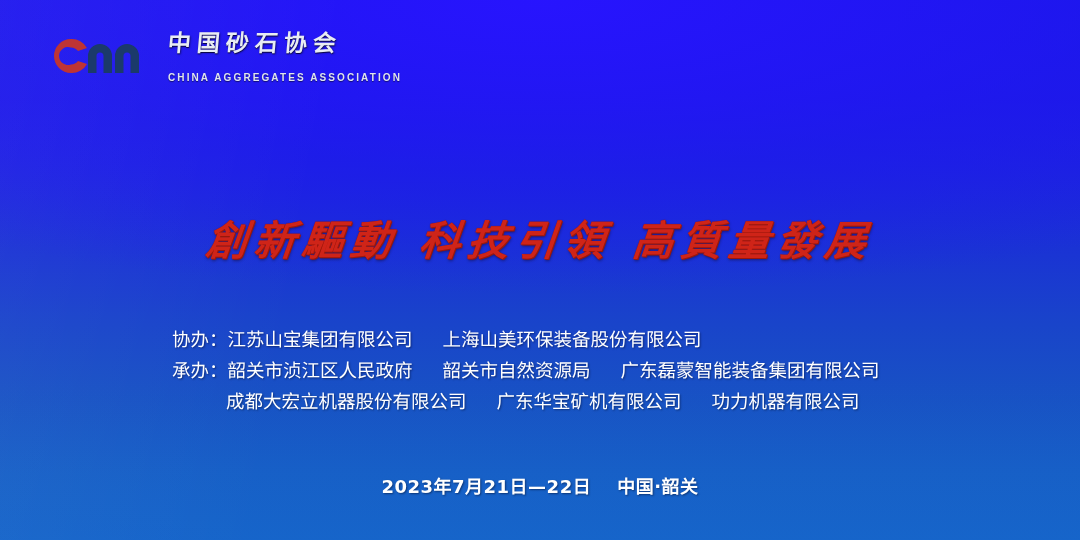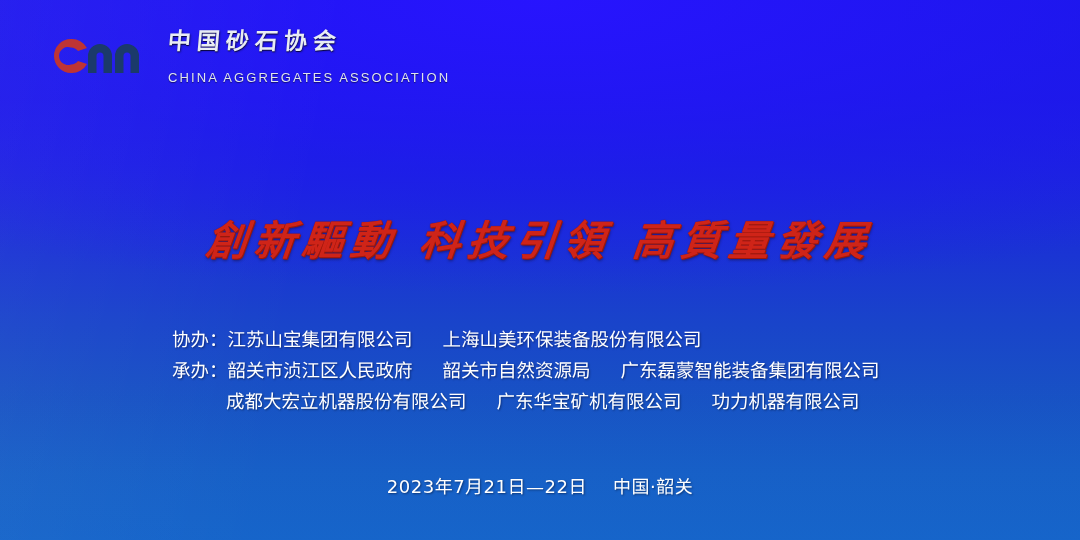--- a/index.html
+++ b/index.html
@@ -72,22 +72,22 @@
     font-weight: 700;
     letter-spacing: 6px;
     line-height: 1.05;
     color: #e8ecf4;
     text-shadow: 0 1px 0 rgba(0,0,0,0.55), 1px 1px 2px rgba(0,0,0,0.45);
     white-space: nowrap;
     transform: skewX(-5deg);
   }
   .logo-en {
     font-family: "Liberation Sans", sans-serif;
-    font-size: 13px;
-    font-weight: 400;
+    font-size: 10px;
+    font-weight: 700;
     letter-spacing: 2.1px;
     color: #dfe4ee;
     white-space: nowrap;
     margin-top: 17px;
     text-shadow: 0 1px 1px rgba(0,0,0,0.5);
   }
 
   
   #main-title {
     position: absolute;
@@ -152,21 +152,21 @@
 
   
   #footer-line {
     position: absolute;
     top: 472px;
     left: 0;
     width: 100%;
     text-align: center;
     font-family: "DejaVu Sans", "Liberation Sans", sans-serif;
     font-size: 18px;
-    font-weight: 400;
+    font-weight: 700;
     color: #ffffff;
     letter-spacing: 0.5px;
     white-space: nowrap;
     text-shadow: 1px 1px 2px rgba(0,0,20,0.45);
   }
   #footer-line .gap-place { display: inline-block; width: 26px; }
 </style>
 </head>
 <body>
 

